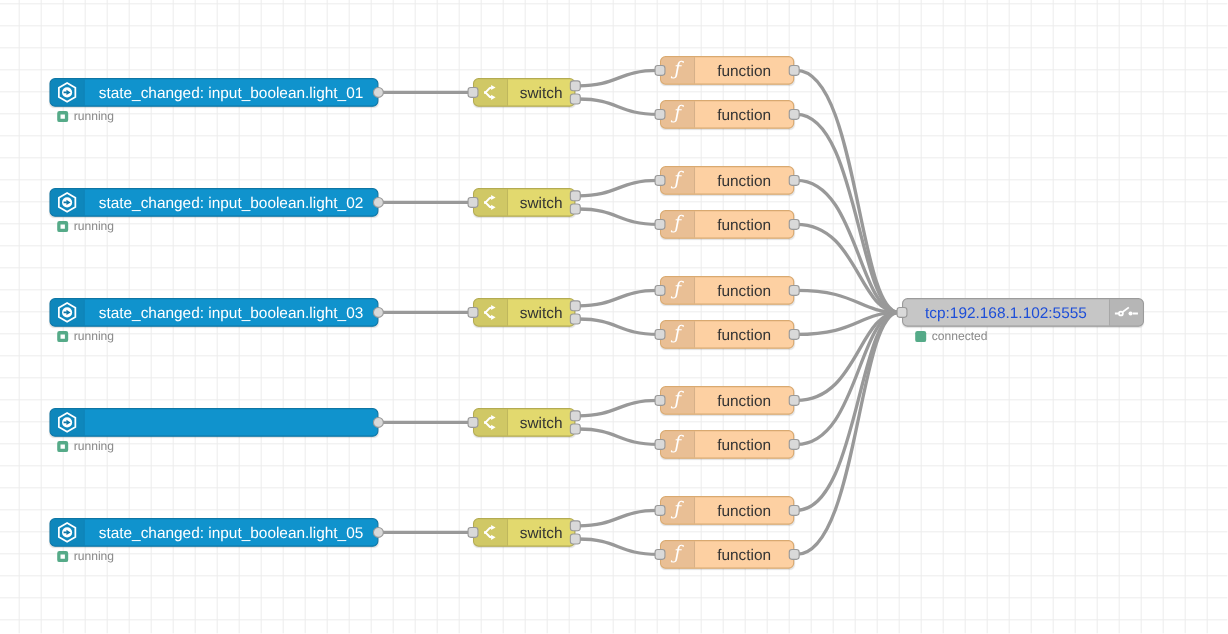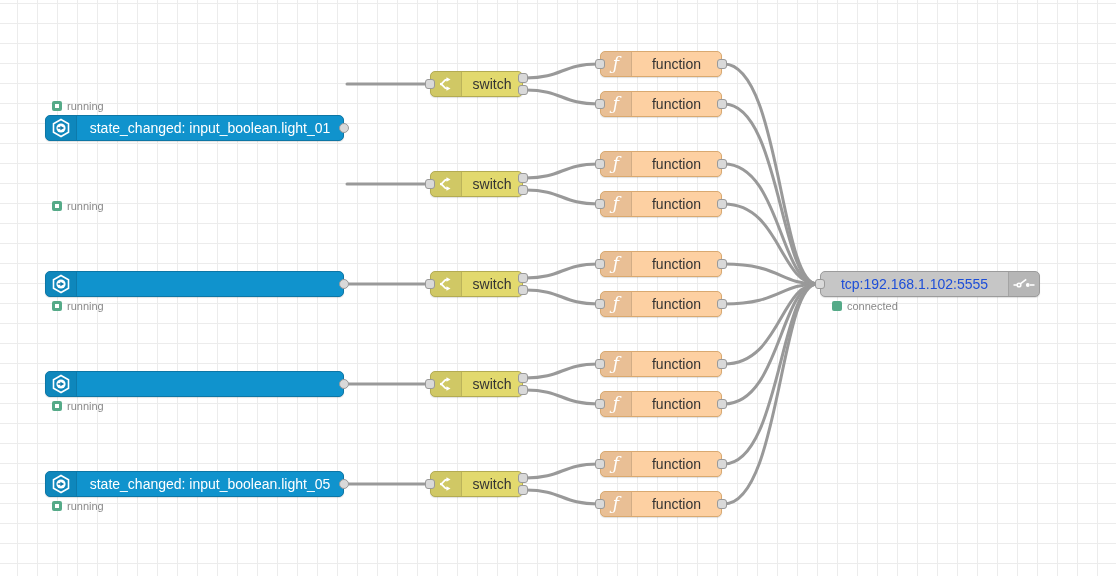--- a/index.html
+++ b/index.html
@@ -86,21 +86,21 @@
     <path class="wire" d="M724,364 C780,364 780,284 817,284"></path>
     <path class="wire" d="M724,404 C780,404 780,284 817,284"></path>
 
     <path class="wire" d="M347,484 L427,484"></path>
     <path class="wire" d="M526,478 C562,478 562,464 598,464"></path>
     <path class="wire" d="M526,490 C562,490 562,504 598,504"></path>
     <path class="wire" d="M724,464 C780,464 780,284 817,284"></path>
     <path class="wire" d="M724,504 C780,504 780,284 817,284"></path>
   </svg>
 
-  <div class="node trigger-node" style="left:45px;top:71px;width:299px;margin-top:44px;">
+  <div class="node trigger-node" style="left:45px;top:71px;width:299px;">
     <div class="icon-box">
       <svg width="20" height="20" viewBox="0 0 20 20">
         <polygon points="10,1.5 17.5,5.75 17.5,14.25 10,18.5 2.5,14.25 2.5,5.75" fill="none" stroke="#fff" stroke-width="1.6"></polygon>
         <circle cx="10" cy="10" r="4.6" fill="#fff"></circle>
         <path d="M6.8,10 h3" stroke="#0d76a5" stroke-width="1.5"></path>
         <polygon points="9.4,7.7 13.2,10 9.4,12.3" fill="#0d76a5"></polygon>
       </svg>
     </div>
     <div class="node-label">state_changed: input_boolean.light_01</div>
     <div class="port port-round" style="right:-6px;top:7px;"></div>
@@ -135,20 +135,32 @@
   </div>
   <div class="node function-node" style="left:600px;top:91px;width:122px;">
     <div class="icon-box">
         <span class="fn-glyph">ƒ</span>
       </div>
     <div class="node-label">function</div>
     <div class="port" style="left:-6px;top:7px;"></div>
     <div class="port" style="right:-6px;top:7px;"></div>
   </div>
 
+  <div class="node trigger-node" style="left:45px;top:171px;width:299px;">
+    <div class="icon-box">
+      <svg width="20" height="20" viewBox="0 0 20 20">
+        <polygon points="10,1.5 17.5,5.75 17.5,14.25 10,18.5 2.5,14.25 2.5,5.75" fill="none" stroke="#fff" stroke-width="1.6"></polygon>
+        <circle cx="10" cy="10" r="4.6" fill="#fff"></circle>
+        <path d="M6.8,10 h3" stroke="#0d76a5" stroke-width="1.5"></path>
+        <polygon points="9.4,7.7 13.2,10 9.4,12.3" fill="#0d76a5"></polygon>
+      </svg>
+    </div>
+    <div class="node-label">state_changed: input_boolean.light_02</div>
+    <div class="port port-round" style="right:-6px;top:7px;"></div>
+  </div>
   <div class="status" style="left:52px;top:200px;">
     <span class="status-ring"></span>
     <span>running</span>
   </div>
 
   <div class="node switch-node" style="left:430px;top:171px;width:93px;">
     <div class="icon-box">
       <svg width="18" height="18" viewBox="0 0 18 18">
         <path d="M3,9 C7,9 6,4.5 10,4.5" stroke="#fff" stroke-width="1.8" fill="none"></path>
         <path d="M3,9 C7,9 6,13.5 10,13.5" stroke="#fff" stroke-width="1.8" fill="none"></path>
@@ -181,20 +193,21 @@
 
   <div class="node trigger-node" style="left:45px;top:271px;width:299px;">
     <div class="icon-box">
       <svg width="20" height="20" viewBox="0 0 20 20">
         <polygon points="10,1.5 17.5,5.75 17.5,14.25 10,18.5 2.5,14.25 2.5,5.75" fill="none" stroke="#fff" stroke-width="1.6"></polygon>
         <circle cx="10" cy="10" r="4.6" fill="#fff"></circle>
         <path d="M6.8,10 h3" stroke="#0d76a5" stroke-width="1.5"></path>
         <polygon points="9.4,7.7 13.2,10 9.4,12.3" fill="#0d76a5"></polygon>
       </svg>
     </div>
+    <div class="node-label">state_changed: input_boolean.light_03</div>
     <div class="port port-round" style="right:-6px;top:7px;"></div>
   </div>
   <div class="status" style="left:52px;top:300px;">
     <span class="status-ring"></span>
     <span>running</span>
   </div>
 
   <div class="node switch-node" style="left:430px;top:271px;width:93px;">
     <div class="icon-box">
       <svg width="18" height="18" viewBox="0 0 18 18">

